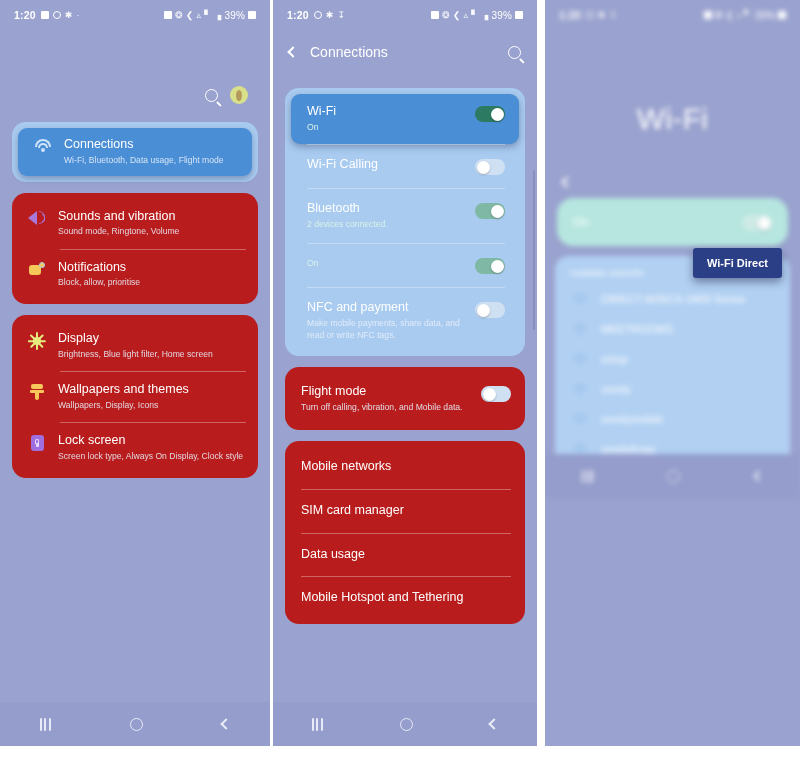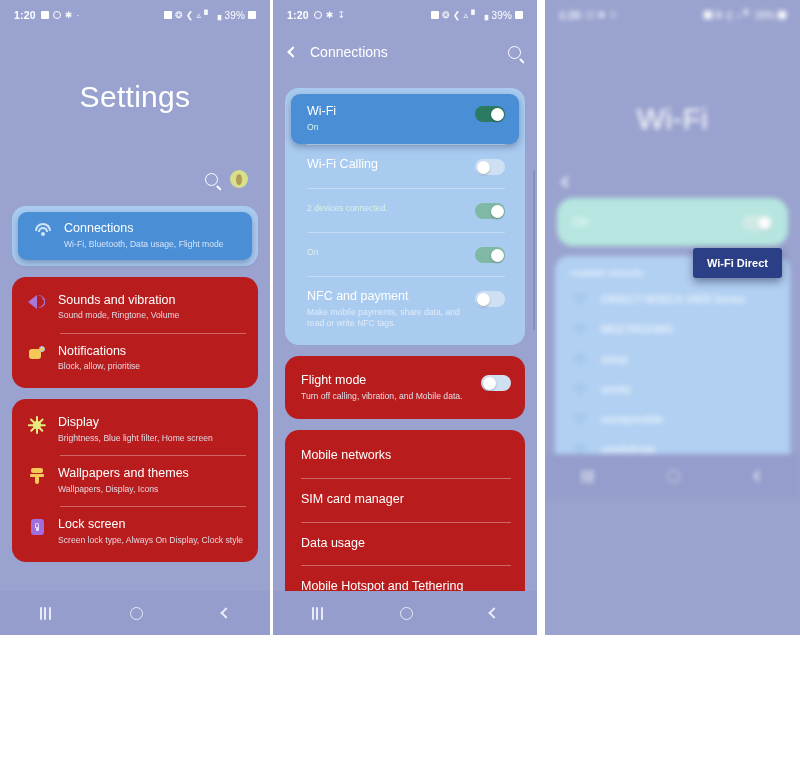--- a/index.html
+++ b/index.html
@@ -12,21 +12,21 @@
   .stage {
     position: relative;
     width: 800px; height: 767px;
     display: flex;
     background: #ffffff;
   }
 
   
   .phone {
     position: relative;
-    height: 635px;
+    height: 746px;
     background: #9aa3cf;
     overflow: hidden;
     flex: none;
   }
   .phone.p1 { width: 270px; }
   .phone.p2 { width: 264px; margin-left: 3px; }
   .phone.p3 { width: 255px; margin-left: 8px; }
   .phone.blurred .blurwrap { filter: blur(2.6px); }
 
   
@@ -291,21 +291,20 @@
         <span class="sb-ic">❂</span>
         <span class="sb-ic">❮</span>
         <span class="sb-ic">▵</span>
         <span class="sb-ic">▘</span>
         <span class="sb-ic">▗</span>
         <span class="sb-batt">39%</span>
         <span class="sq"></span>
       </span>
     </div>
 
-    <div class="settings-title">Settings</div>
 
     <div class="settings-actions">
       <div class="mag"></div>
       <div class="avatar"></div>
     </div>
 
     <div style="margin-top:18px;">
 
       <div class="cardgroup sel">
         <div class="srow highlight">
@@ -454,20 +453,21 @@
           <div class="ctext">
             <div class="ctitle">Wi-Fi Calling</div>
           </div>
           <div class="toggle off">
               <span class="knob"></span>
             </div>
         </div>
 
         <div class="crow divider">
           <div class="ctext">
+            <div class="ctitle">Bluetooth</div>
             <div class="csub">2 devices connected.</div>
           </div>
           <div class="toggle on">
               <span class="knob"></span>
             </div>
         </div>
 
         <div class="crow divider">
           <div class="ctext">
             <div class="csub">On</div>

